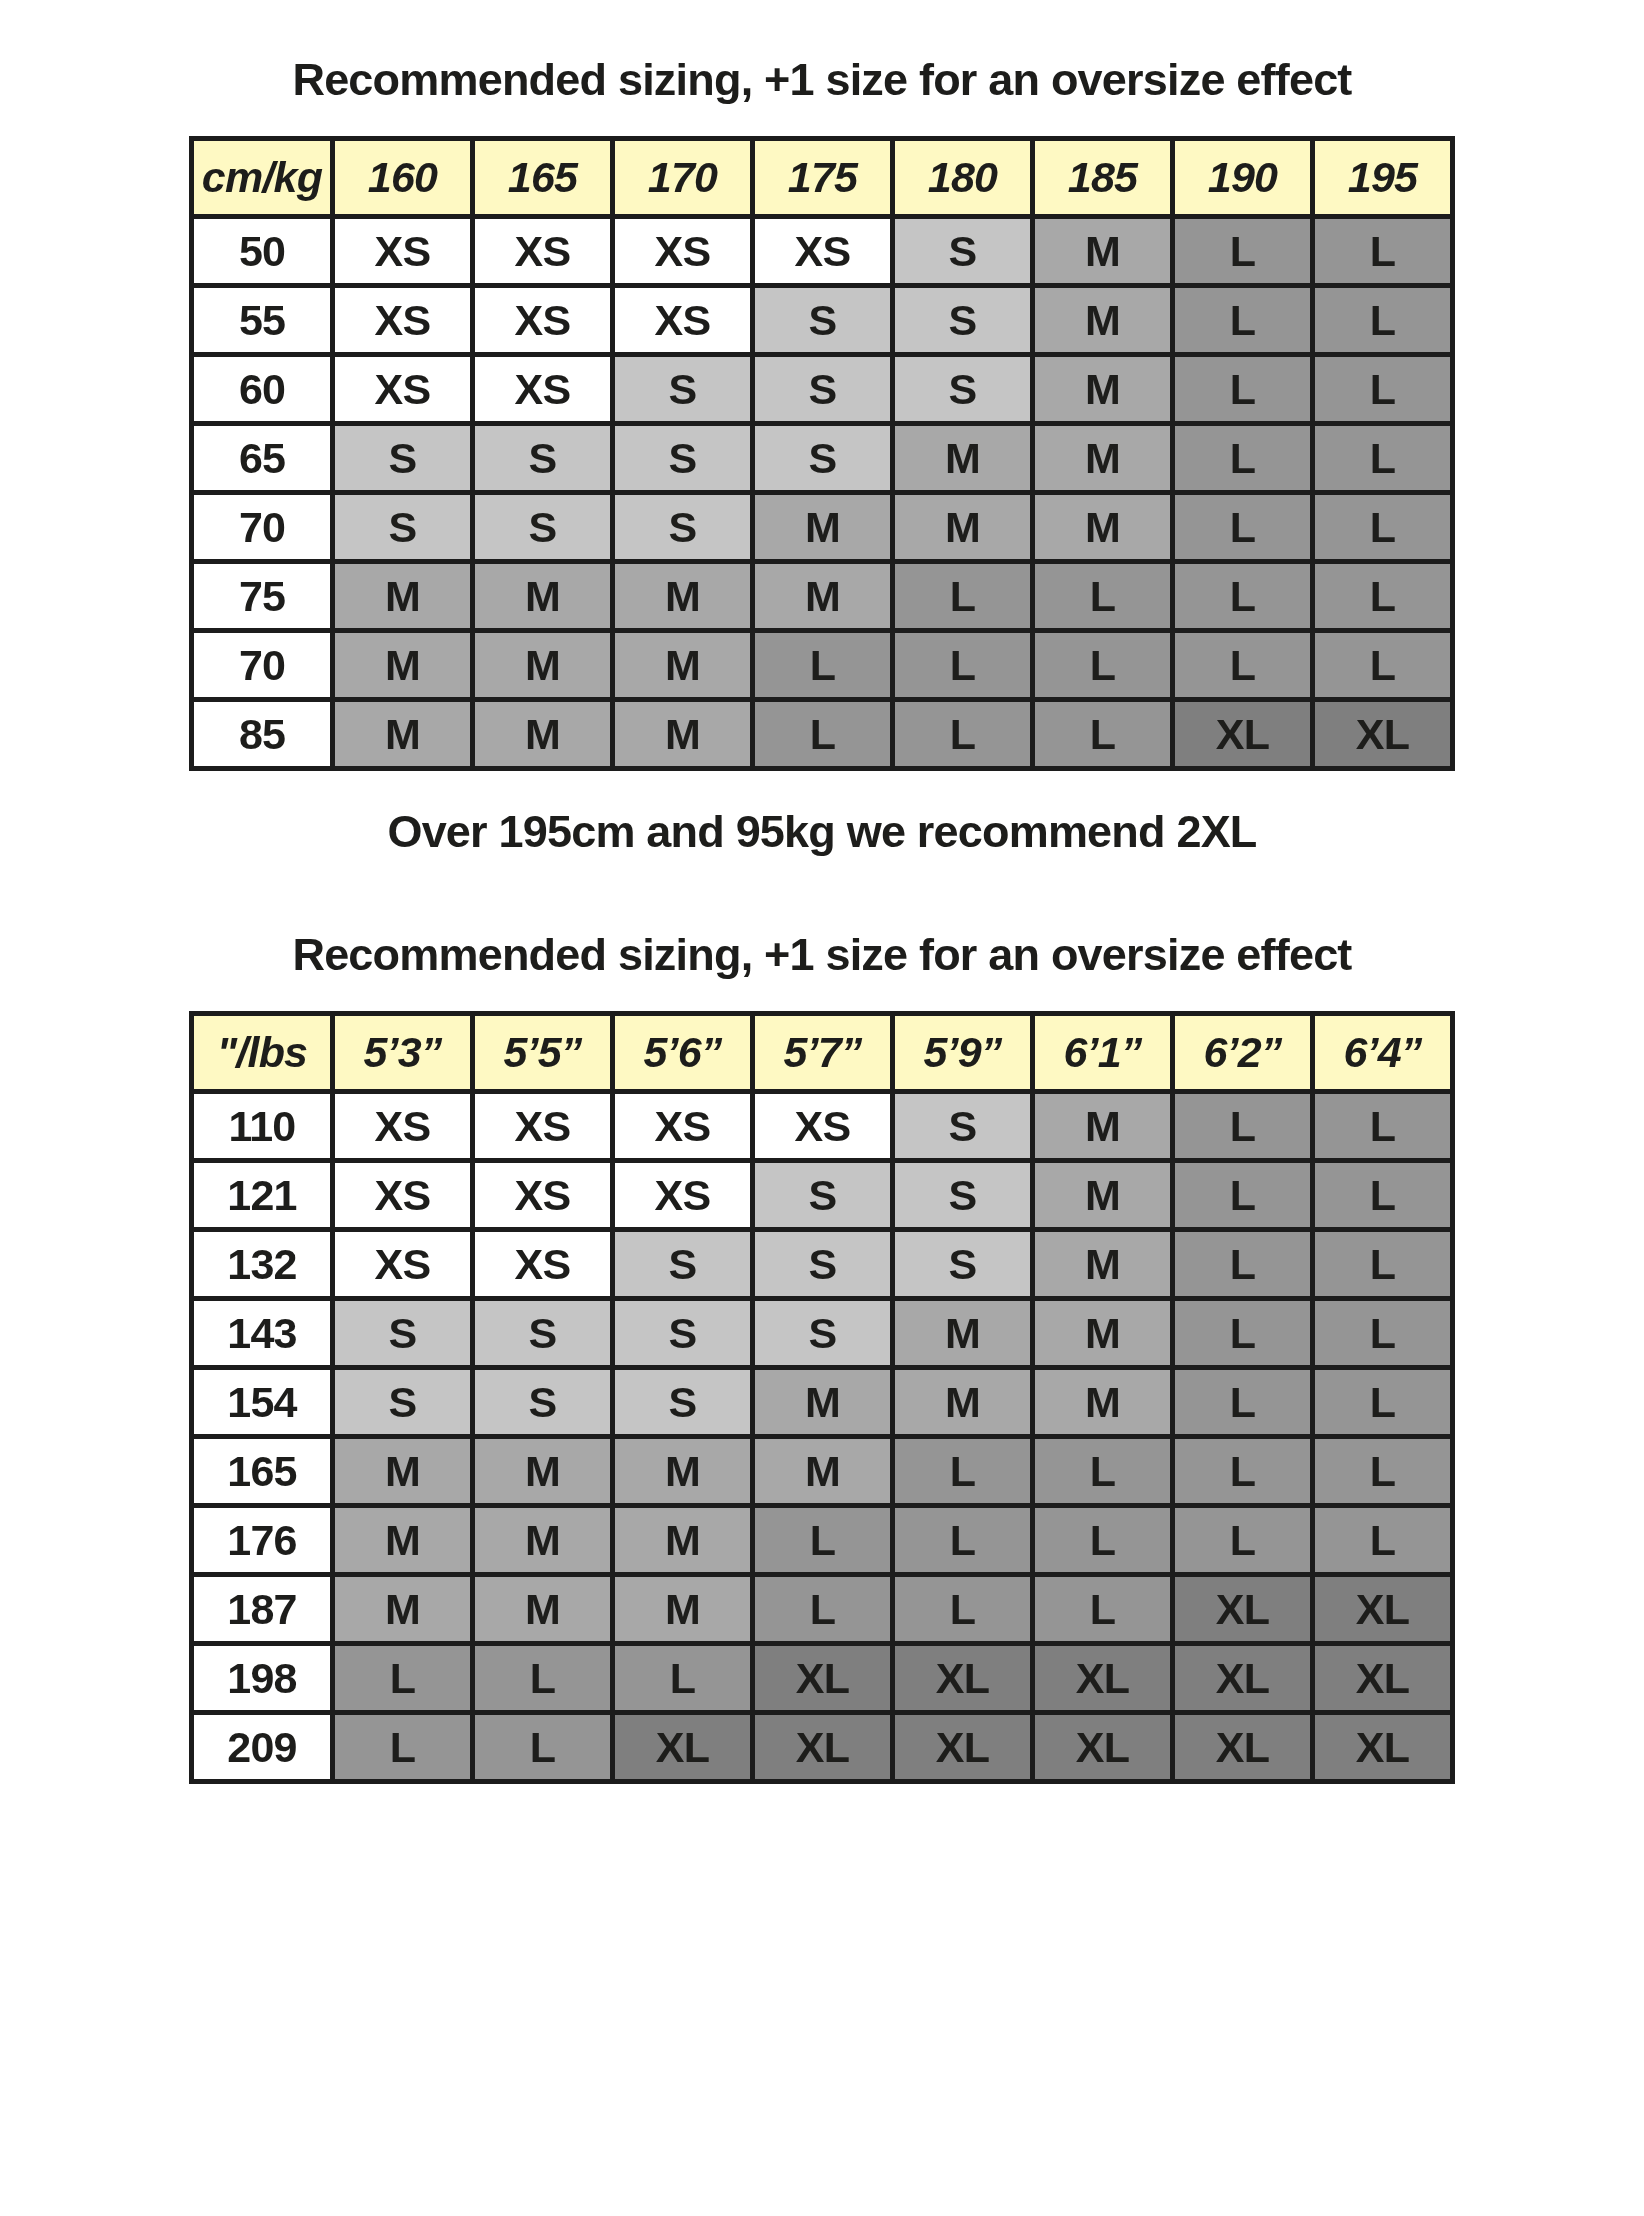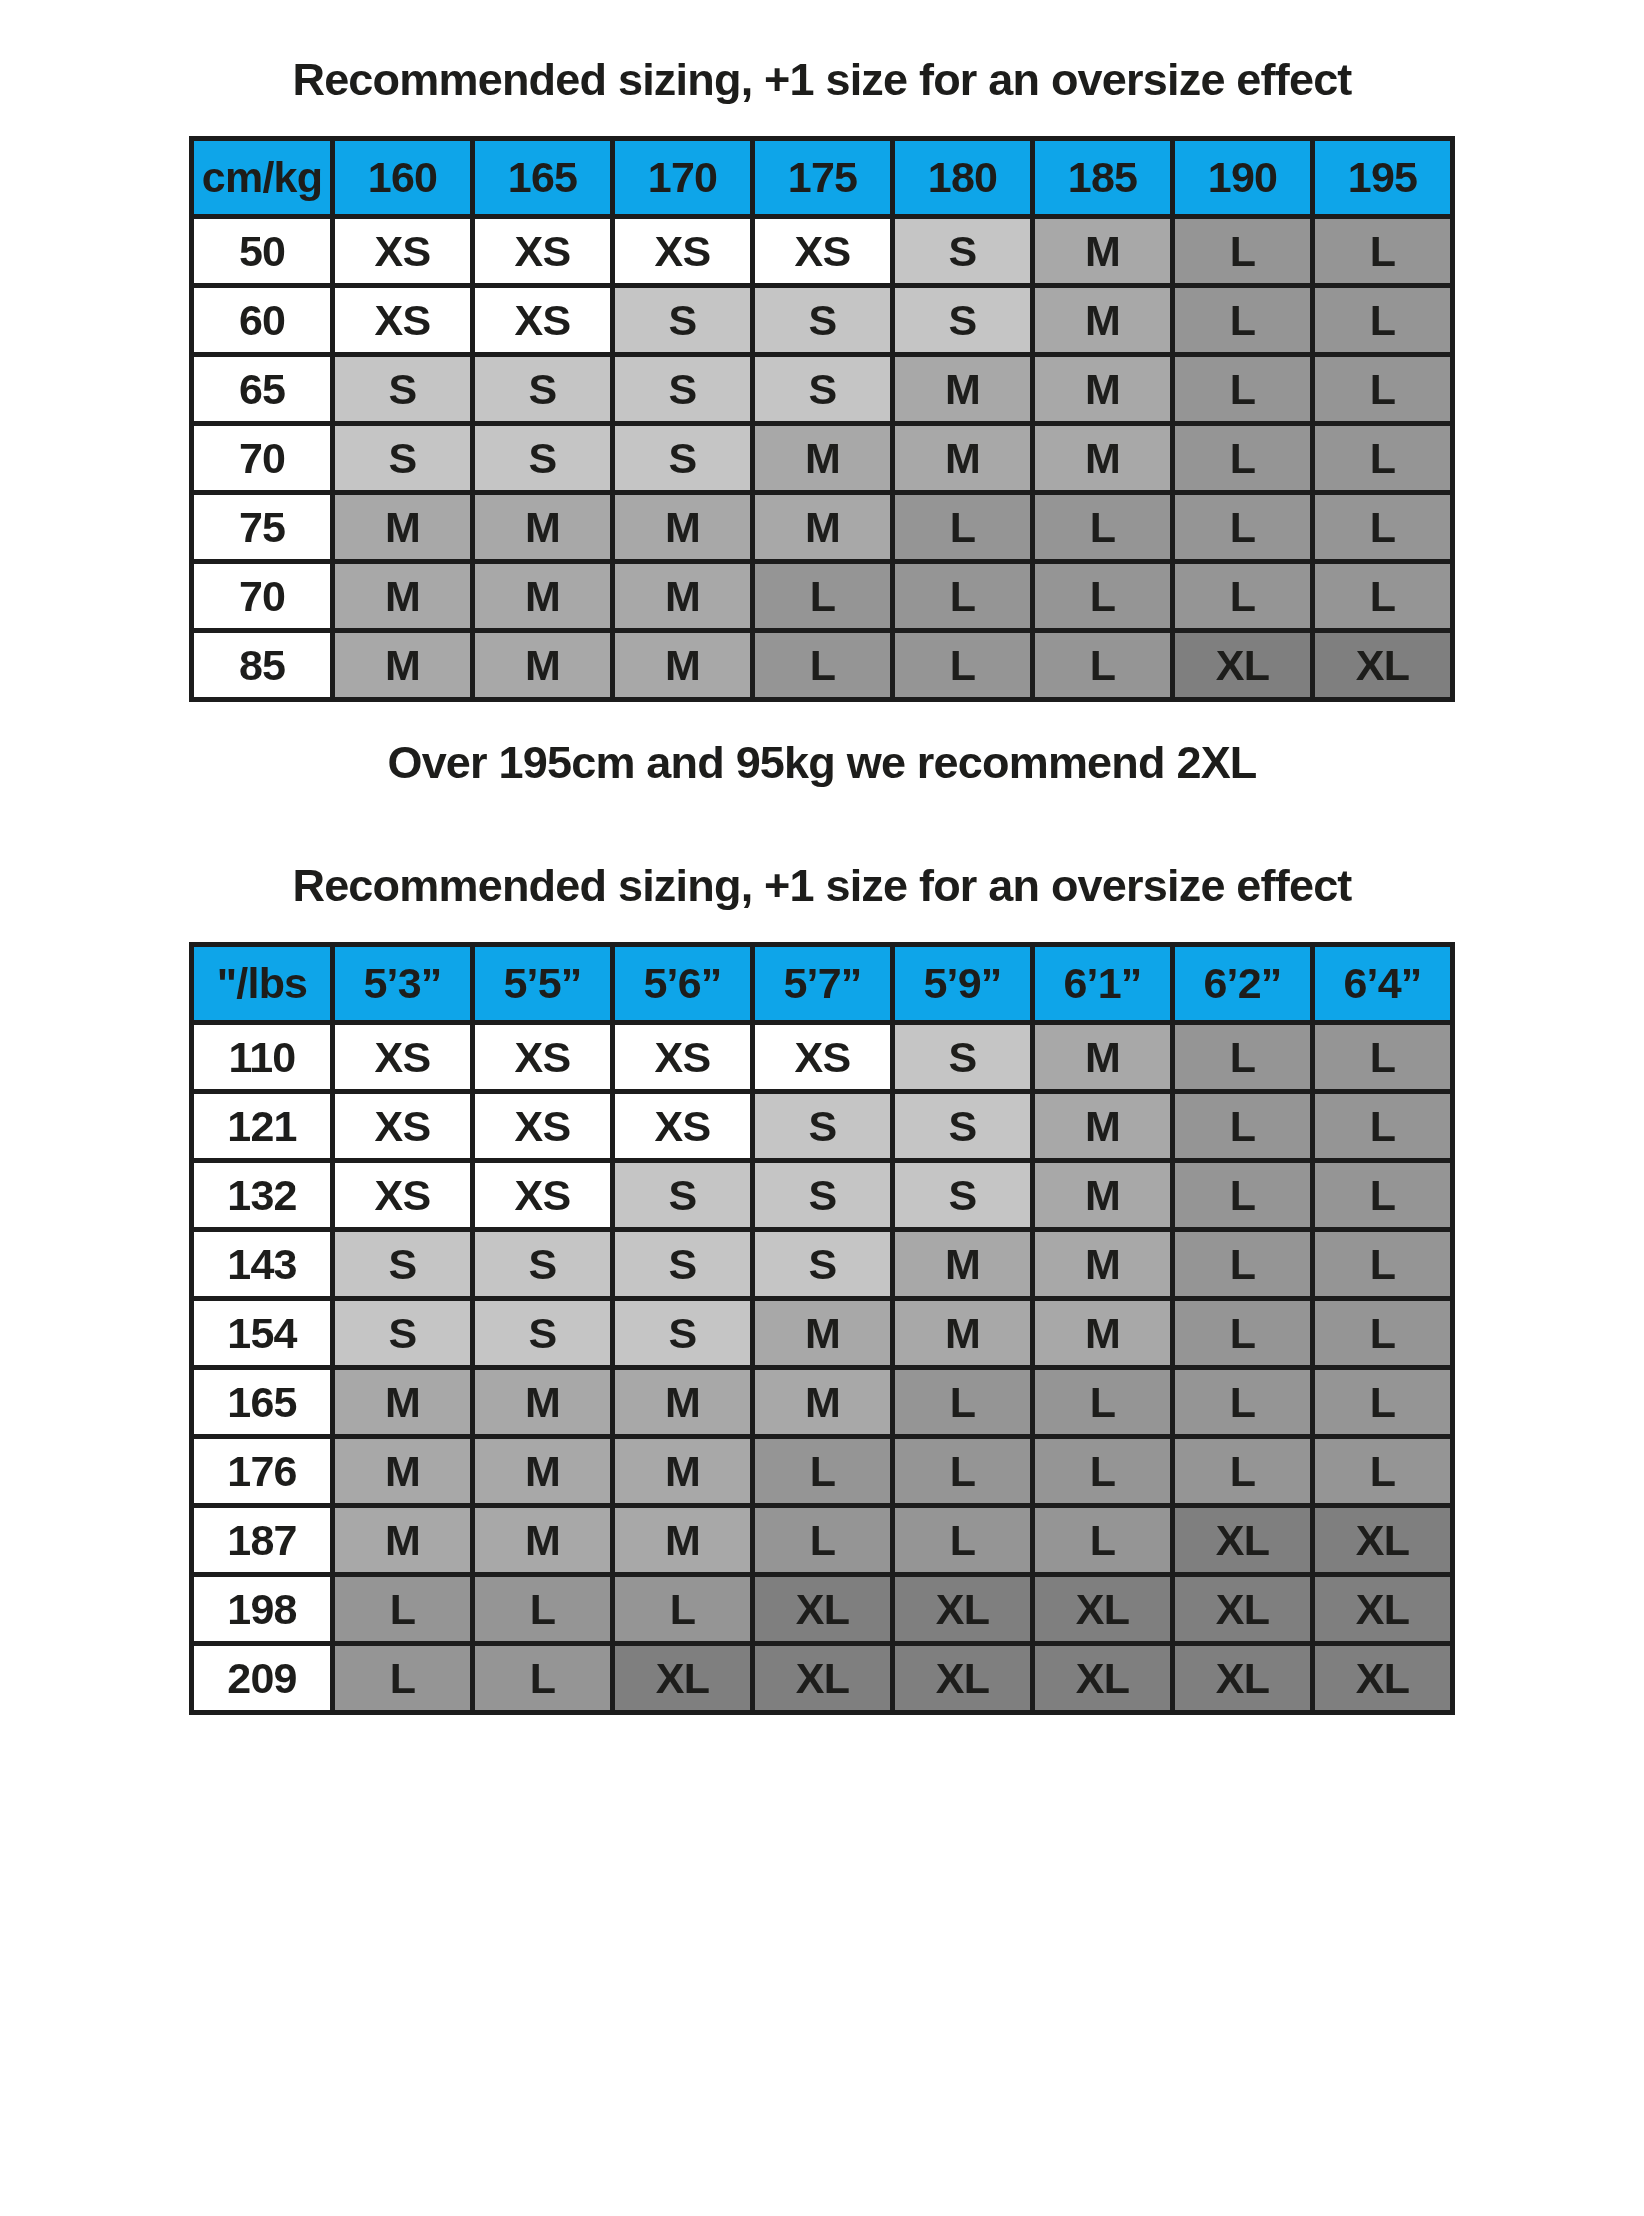--- a/index.html
+++ b/index.html
@@ -39,21 +39,22 @@
     padding: 0;
     text-align: center;
     vertical-align: middle;
     font-weight: 700;
     font-size: 43px;
     letter-spacing: -0.8px;
     color: #1d1d1b;
   }
   table.size-table thead th {
     height: 73px;
-    background: #0ea5e9;
+    background: #fef9c3;
+    font-style: italic;
   }
   table.size-table tbody tr {
     height: 69px;
   }
   table.size-table tbody th {
     background: #ffffff;
   }
   table.size-table th:first-child {
     width: 136px;
   }
@@ -95,20 +96,31 @@
             <td style="background: rgb(255, 255, 255);">XS</td>
             <td style="background: rgb(255, 255, 255);">XS</td>
             <td style="background: rgb(255, 255, 255);">XS</td>
             <td style="background: rgb(255, 255, 255);">XS</td>
             <td style="background: rgb(197, 197, 197);">S</td>
             <td style="background: rgb(168, 168, 168);">M</td>
             <td style="background: rgb(149, 149, 149);">L</td>
             <td style="background: rgb(149, 149, 149);">L</td>
           </tr>
           <tr>
+            <th>55</th>
+            <td style="background: rgb(255, 255, 255);">XS</td>
+            <td style="background: rgb(255, 255, 255);">XS</td>
+            <td style="background: rgb(255, 255, 255);">XS</td>
+            <td style="background: rgb(197, 197, 197);">S</td>
+            <td style="background: rgb(197, 197, 197);">S</td>
+            <td style="background: rgb(168, 168, 168);">M</td>
+            <td style="background: rgb(149, 149, 149);">L</td>
+            <td style="background: rgb(149, 149, 149);">L</td>
+          </tr>
+          <tr>
             <th>60</th>
             <td style="background: rgb(255, 255, 255);">XS</td>
             <td style="background: rgb(255, 255, 255);">XS</td>
             <td style="background: rgb(197, 197, 197);">S</td>
             <td style="background: rgb(197, 197, 197);">S</td>
             <td style="background: rgb(197, 197, 197);">S</td>
             <td style="background: rgb(168, 168, 168);">M</td>
             <td style="background: rgb(149, 149, 149);">L</td>
             <td style="background: rgb(149, 149, 149);">L</td>
           </tr>

